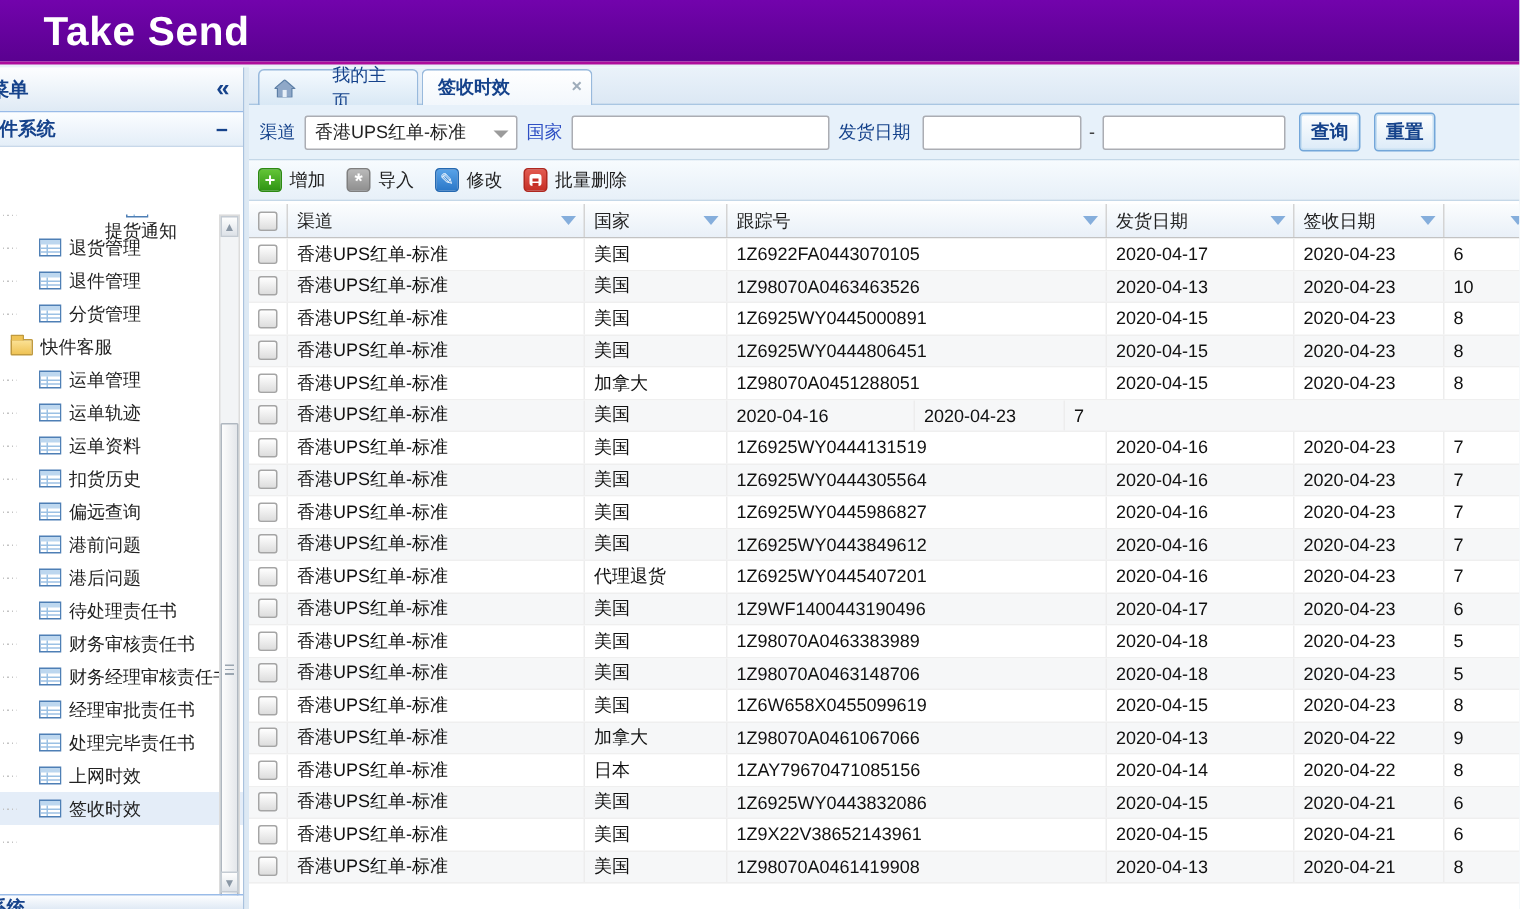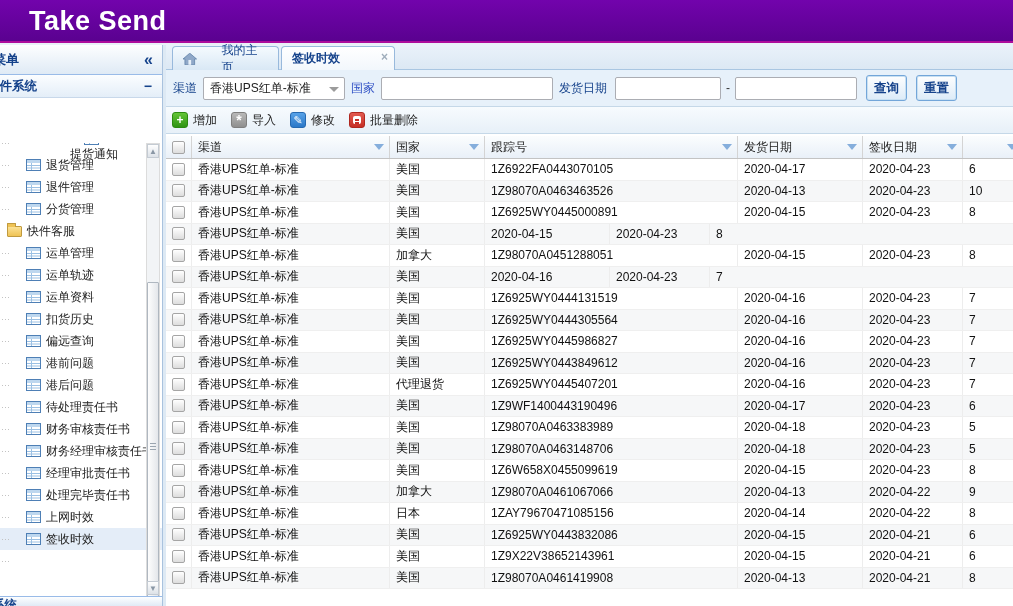--- a/index.html
+++ b/index.html
@@ -462,20 +462,21 @@
     <div class="gcell w-sd c-ship">2020-04-15</div>
     <div class="gcell w-sg c-sign">2020-04-23</div>
     <div class="gcell w-dy c-days">8</div>
   </div>
           <div class="grow alt">
     <div class="gcell w-cb">
               <span class="cb"></span>
             </div>
     <div class="gcell w-ch c-channel">香港UPS红单-标准</div>
     <div class="gcell w-co c-country">美国</div>
+    <div class="gcell w-tr c-track">1Z6925WY0444806451</div>
     <div class="gcell w-sd c-ship">2020-04-15</div>
     <div class="gcell w-sg c-sign">2020-04-23</div>
     <div class="gcell w-dy c-days">8</div>
   </div>
           <div class="grow">
     <div class="gcell w-cb">
               <span class="cb"></span>
             </div>
     <div class="gcell w-ch c-channel">香港UPS红单-标准</div>
     <div class="gcell w-co c-country">加拿大</div>

